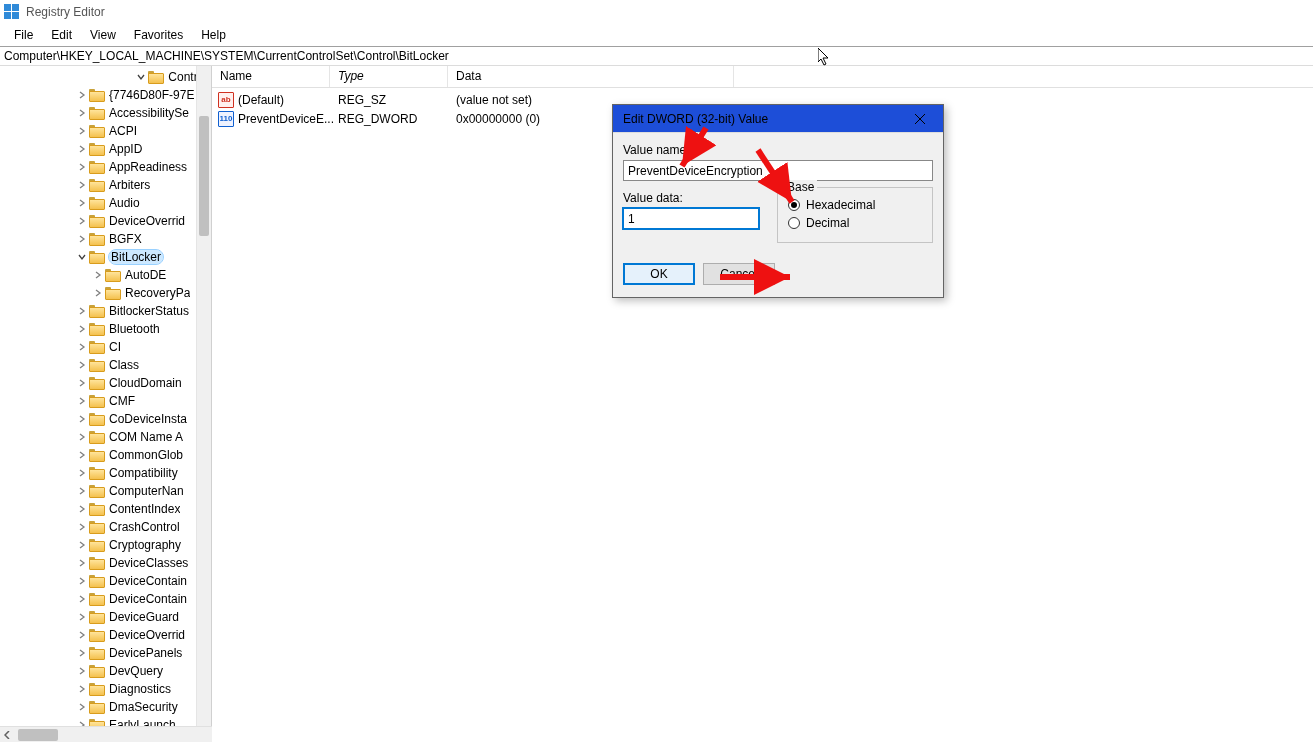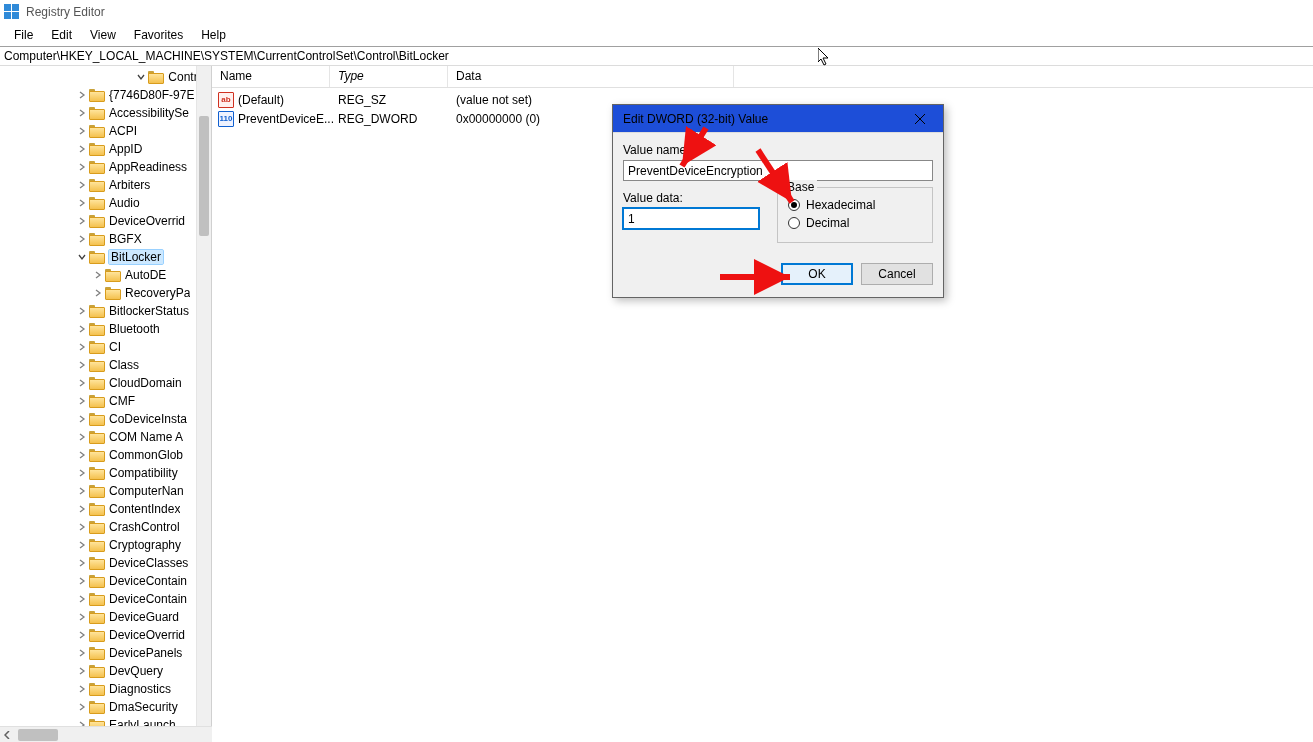--- a/index.html
+++ b/index.html
@@ -119,21 +119,21 @@
     content:"";
     position:absolute;
     left:0; top:3px;
     width: 16px; height: 11px;
     background: linear-gradient(#ffe49b, #f4c14e);
     border-radius: 1px;
     border: 1px solid #d89c1d;
     box-sizing: border-box;
   }
   .lbl { flex: 0 1 auto; overflow: hidden; text-overflow: clip; }
-  .sel { background: #cce8ff; outline: 1px solid #99d1ff; padding: 0 2px; border-radius: 1px;}
+  .sel { background: #cce8ff; outline: 1px solid #99d1ff; padding: 0 2px; border-radius: 7px;}
   .d1 { padding-left: 60px; justify-content: flex-end; }
   .d2 { padding-left: 76px; }
   .d3 { padding-left: 92px; }
 
   
   .list-pane {
     flex: 1 1 auto;
     display:flex;
     flex-direction:column;
     position: relative;
@@ -224,21 +224,21 @@
     font-size:12px;
   }
   .radio-row { display:flex; align-items:center; gap:6px; padding: 2px 0; font-size:12px; cursor:default;}
   .radio-dot {
     width:12px; height:12px; border-radius:50%;
     border:1px solid #333;
     display:inline-flex; align-items:center; justify-content:center;
     background:#fff;
   }
   .radio-dot.on::after { content:""; width:6px; height:6px; border-radius:50%; background:#000; }
-  .dlg-buttons { display:flex; justify-content:flex-end; gap:8px; padding: 10px 10px 12px 10px; }
+  .dlg-buttons { display:flex; justify-content:flex-start; gap:8px; padding: 10px 10px 12px 10px; }
   .btn {
     width: 72px; height: 22px;
     font-size:12px;
     background:#e1e1e1;
     border:1px solid #adadad;
     display:inline-flex; align-items:center; justify-content:center;
     cursor:default;
   }
   .btn.default { border:1px solid #0078d4; box-shadow: inset 0 0 0 1px #0078d4; background:#e5f1fb; }
   

